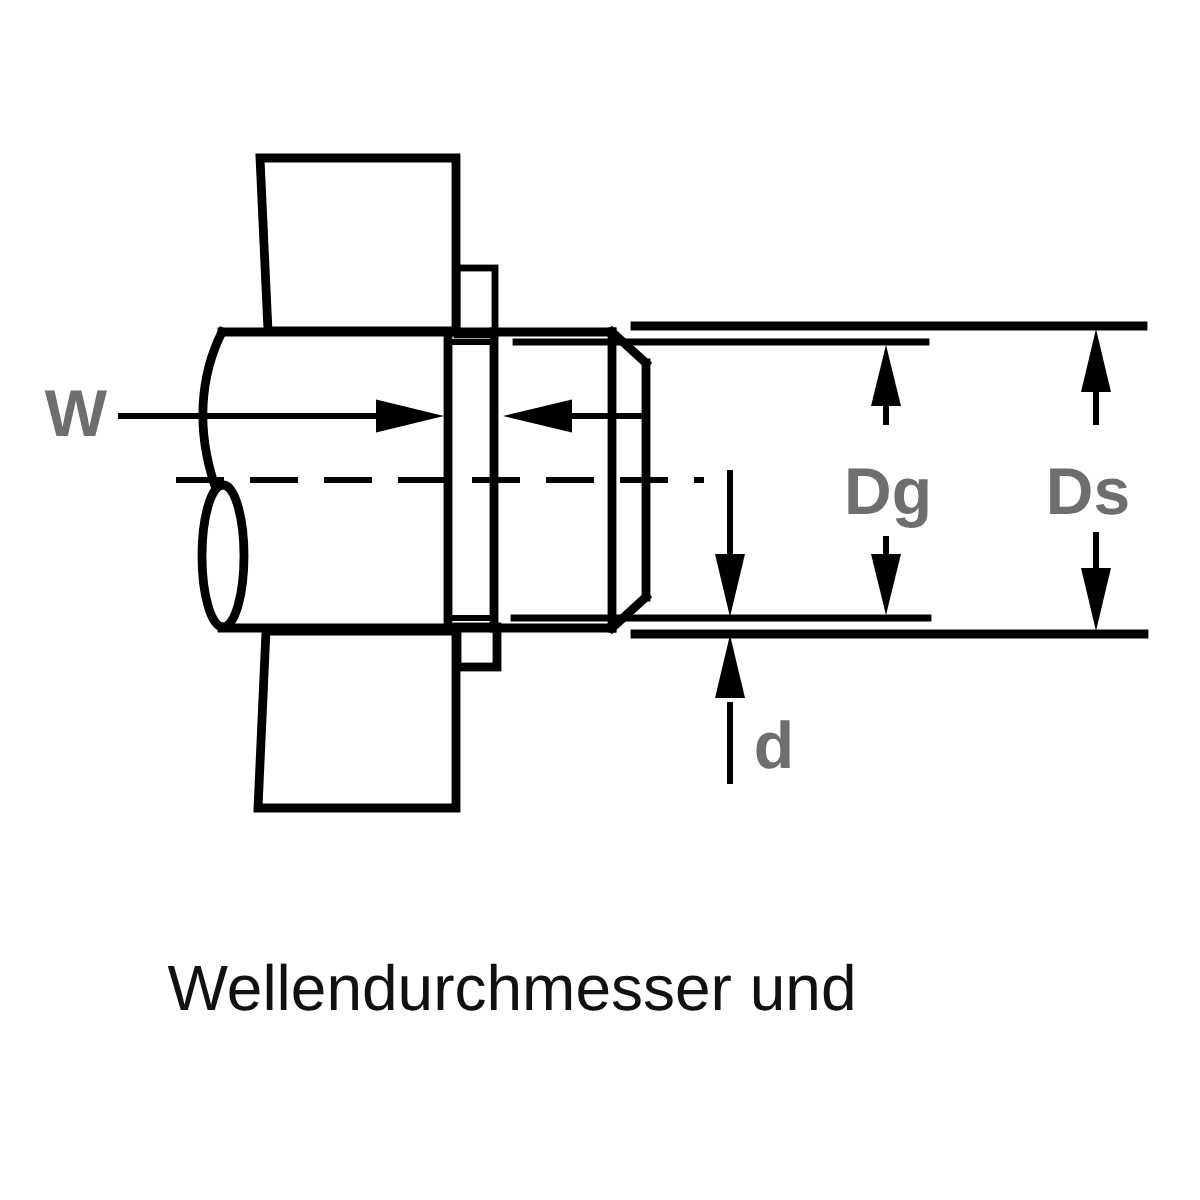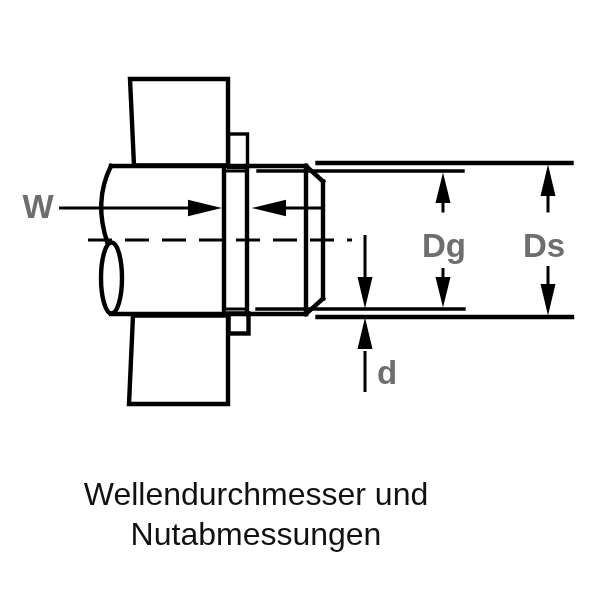--- a/index.html
+++ b/index.html
@@ -111,15 +111,14 @@
       <line x1="365" y1="235" x2="365" y2="279" class="s-dim"></line>
       <polygon points="365,308.5 357.5,277 372.5,277" class="f-arrow"></polygon>
       <polygon points="365,317.5 357.5,349 372.5,349" class="f-arrow"></polygon>
       <line x1="365" y1="351" x2="365" y2="392" class="s-dim"></line>
       <text x="387" y="384" text-anchor="middle" class="dim-label">d</text>
     </g>
   </svg>
 
   <div class="caption">
     <div>Wellendurchmesser und</div>
-    <div>Nutabmessungen</div>
   </div>
 </div>
 
 </body></html>

